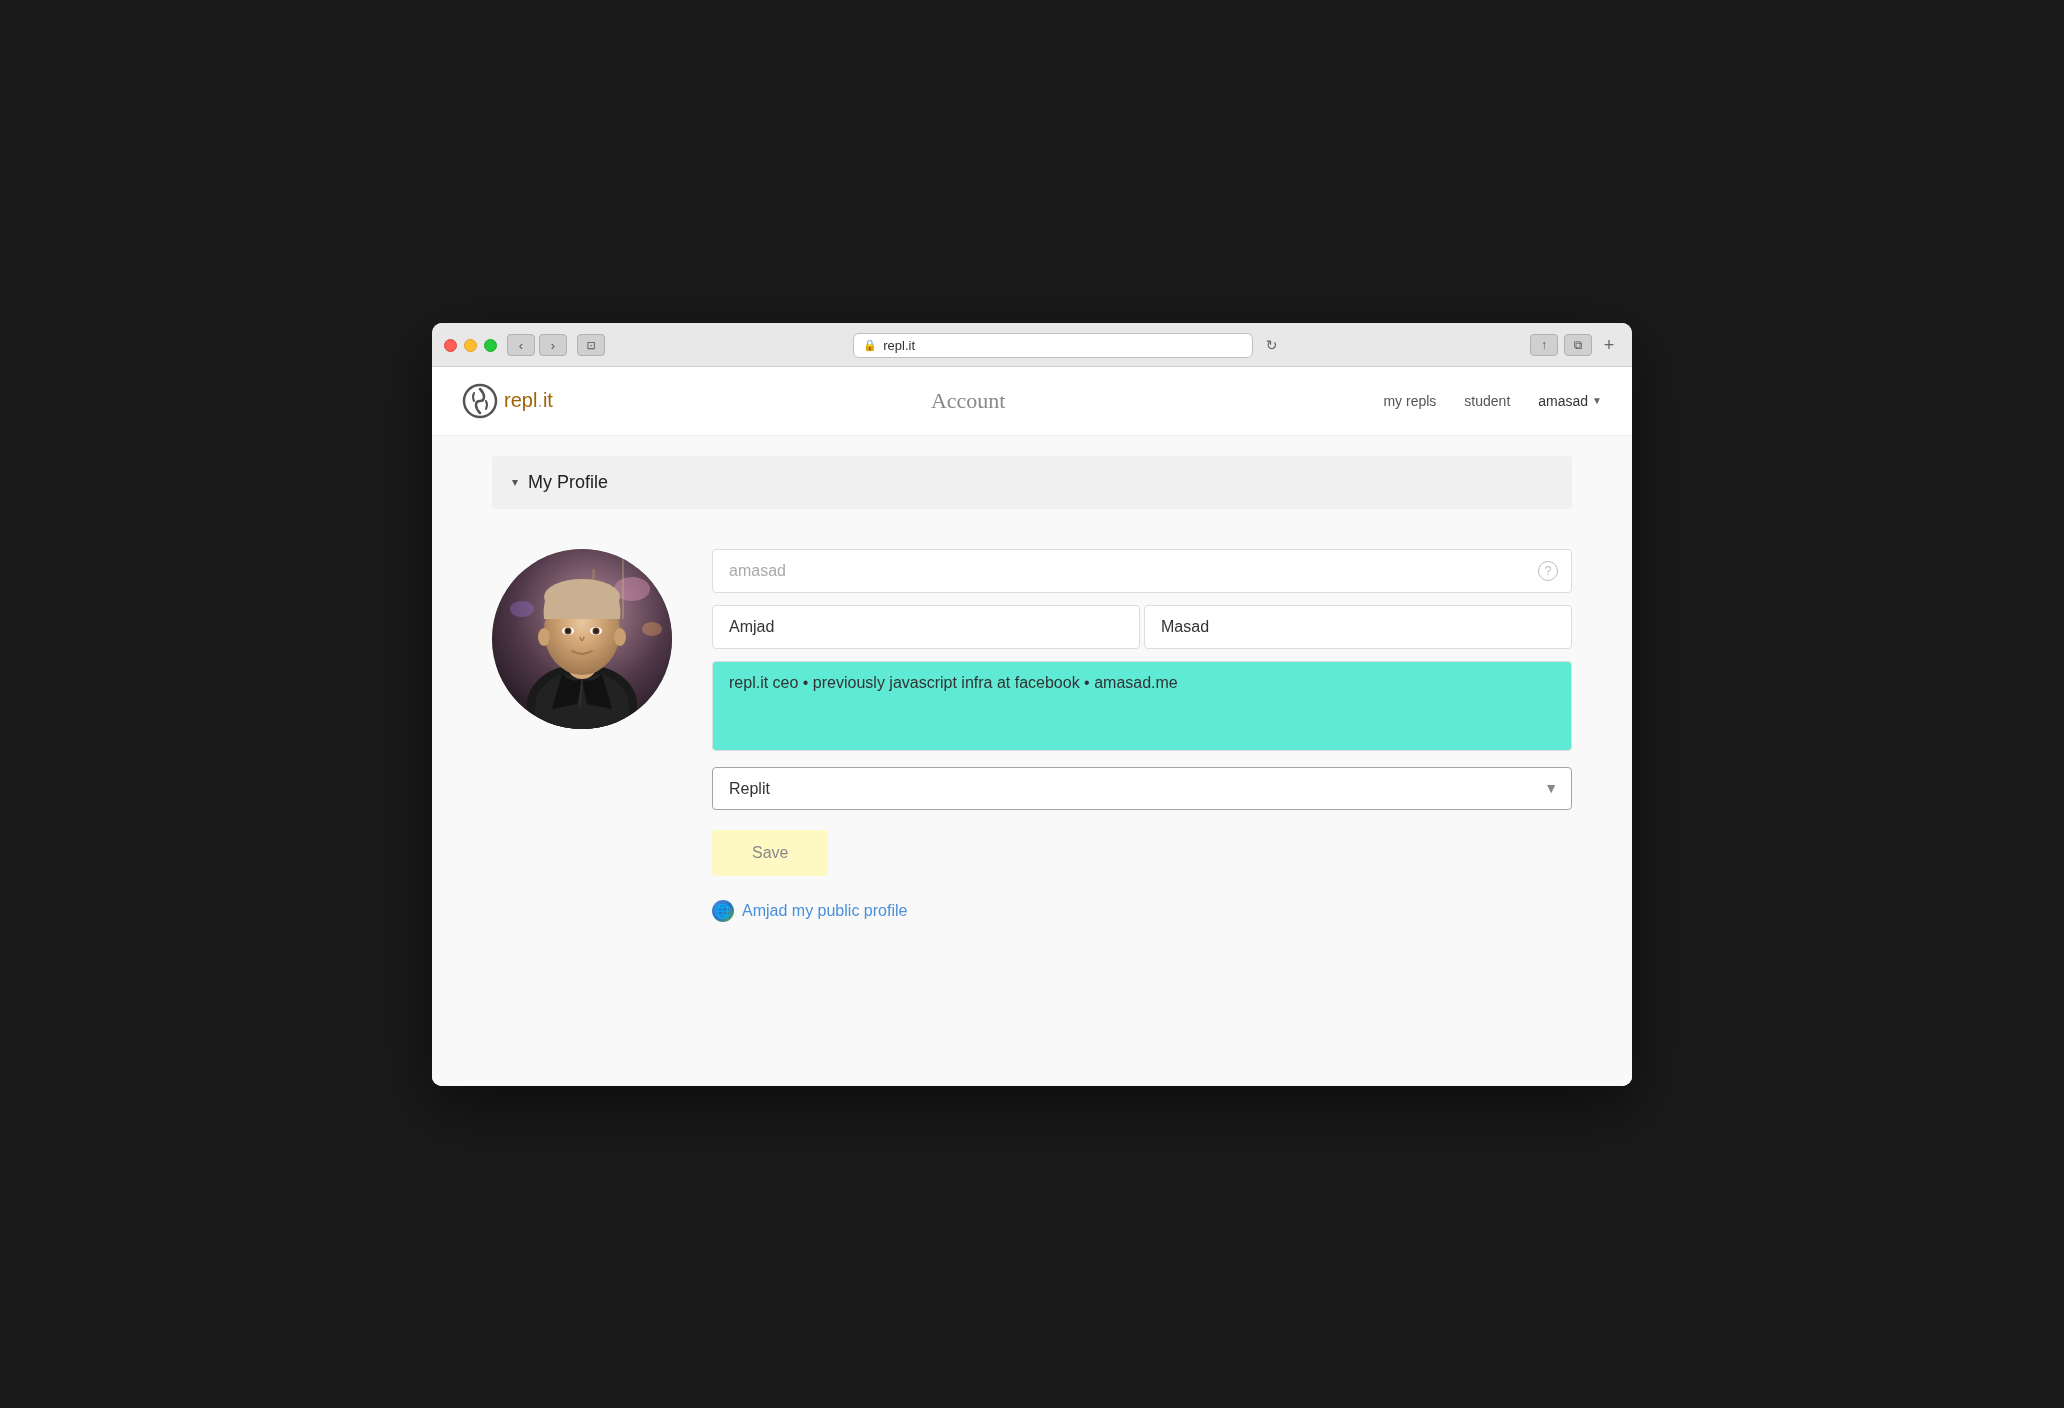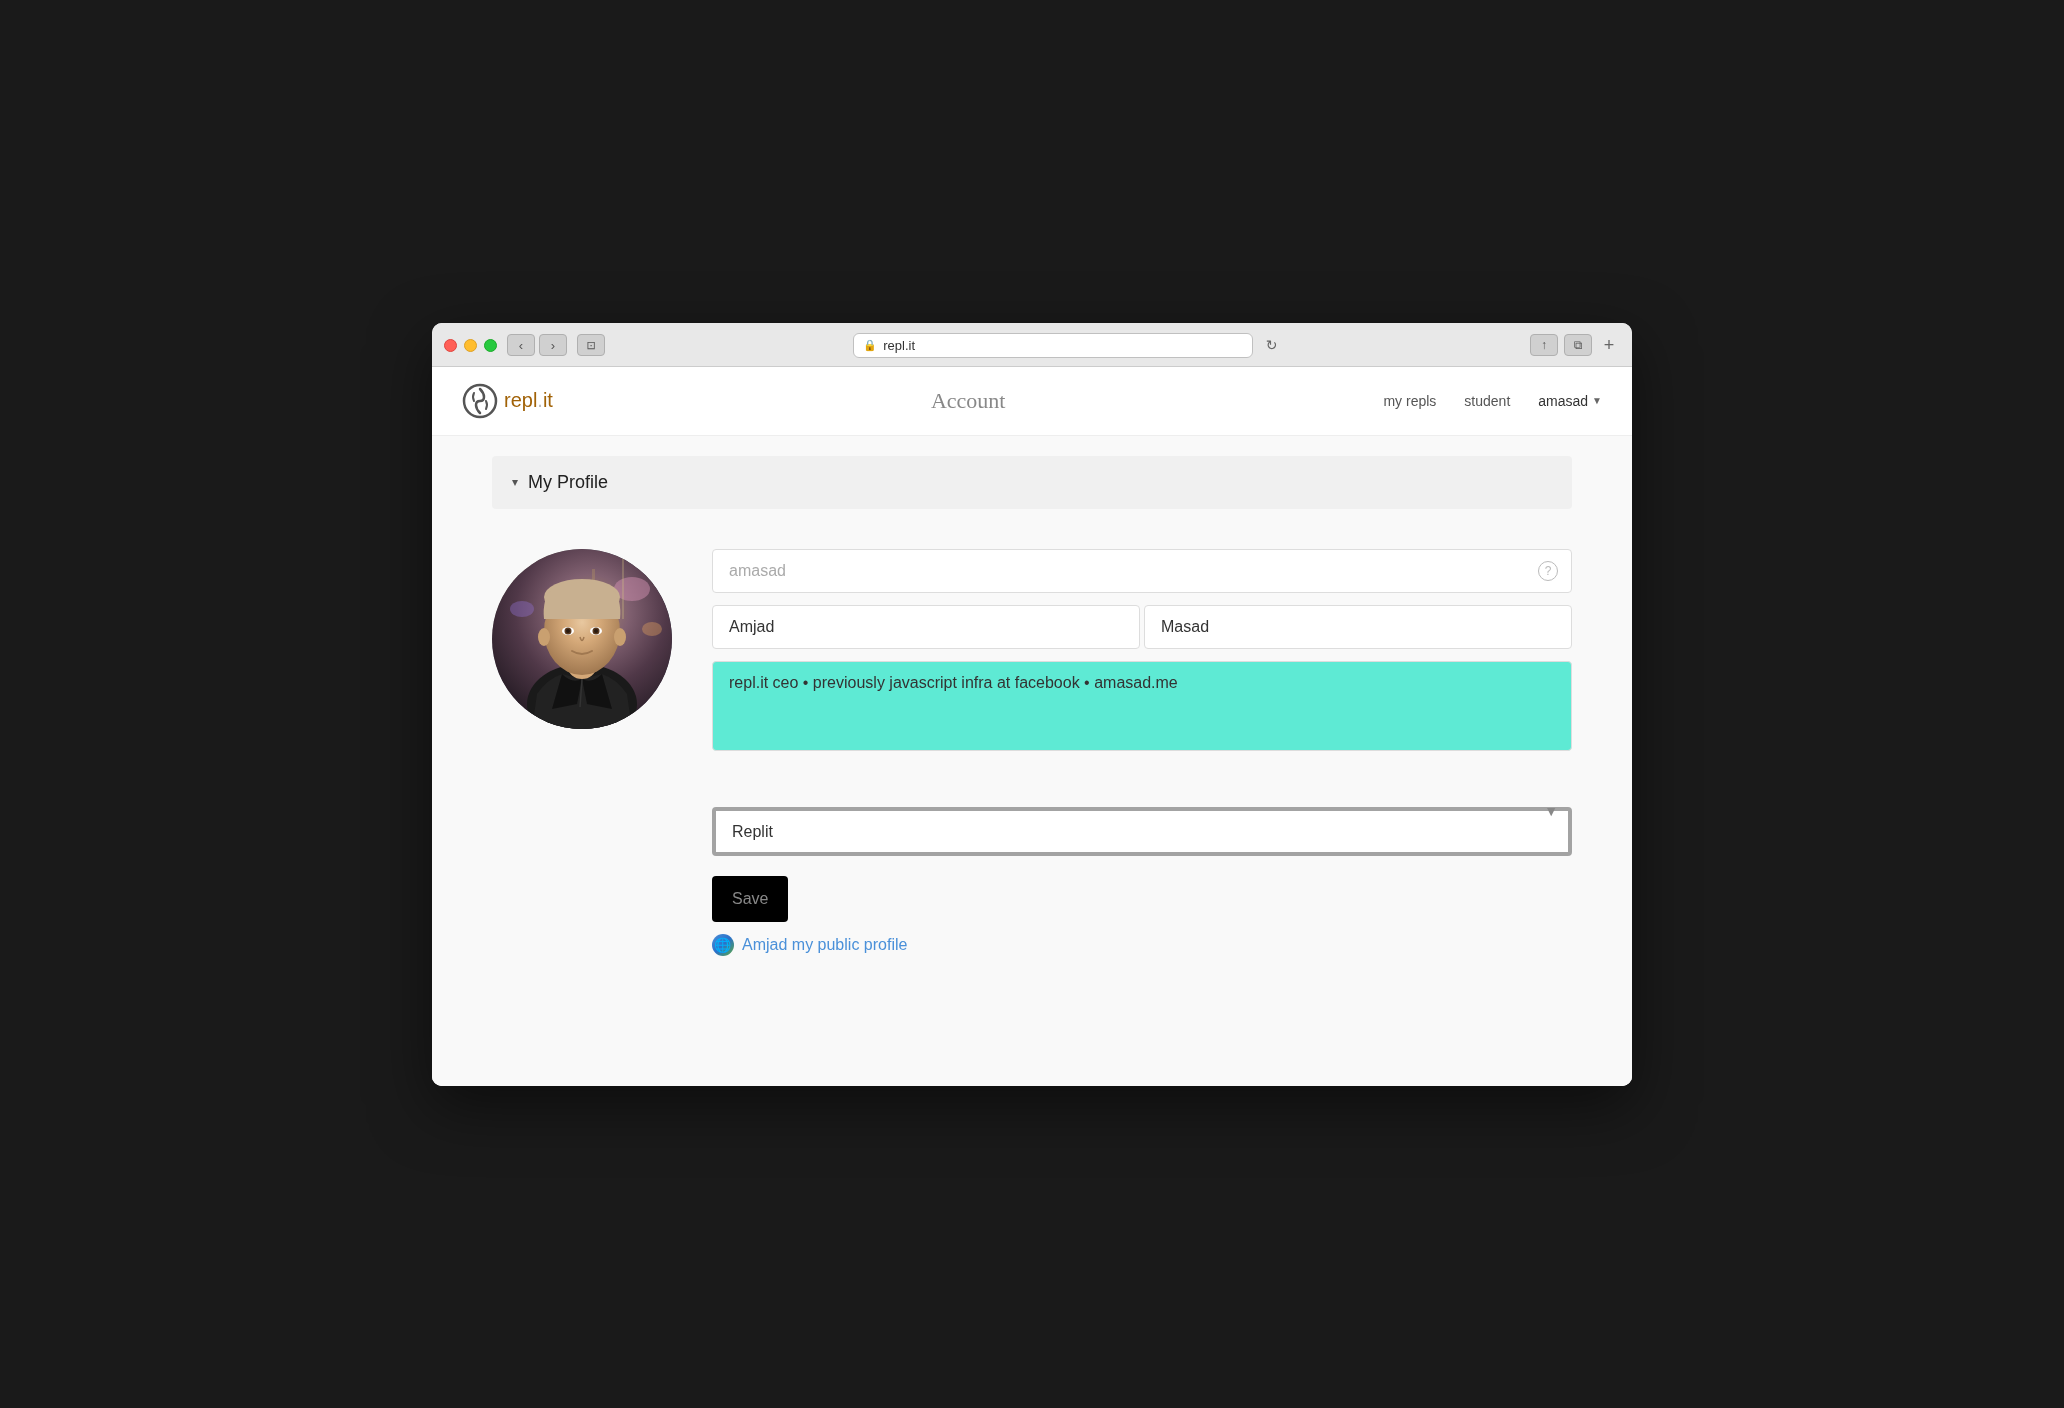--- a/index.html
+++ b/index.html
@@ -357,50 +357,49 @@
     }
 
     .org-select-wrapper {
       position: relative;
       margin-bottom: 20px;
     }
 
     .org-select {
       width: 100%;
       padding: 12px 16px;
-      border: 4px solid #a3a3a3;
+      border: 1px solid #a3a3a3;
       border-radius: 4px;
       font-size: 16px;
       color: #333;
       background: white;
       outline: none;
       appearance: none;
       cursor: pointer;
-      margin-top: 40px;
     }
 
     .select-arrow {
       position: absolute;
       right: 14px;
       top: 50%;
       transform: translateY(-50%);
       font-size: 14px;
       color: #888;
       pointer-events: none;
     }
 
     .save-btn {
-      background: #000000;
+      background: #fef9c3;
       border: none;
-      padding: 14px 20px;
+      padding: 14px 40px;
       border-radius: 4px;
       font-size: 16px;
       color: #888;
       cursor: pointer;
-      margin-bottom: 12px;
+      margin-bottom: 24px;
     }
 
     .public-profile-link {
       display: flex;
       align-items: center;
       gap: 8px;
       color: #4a90d9;
       text-decoration: none;
       font-size: 16px;
       cursor: pointer;

